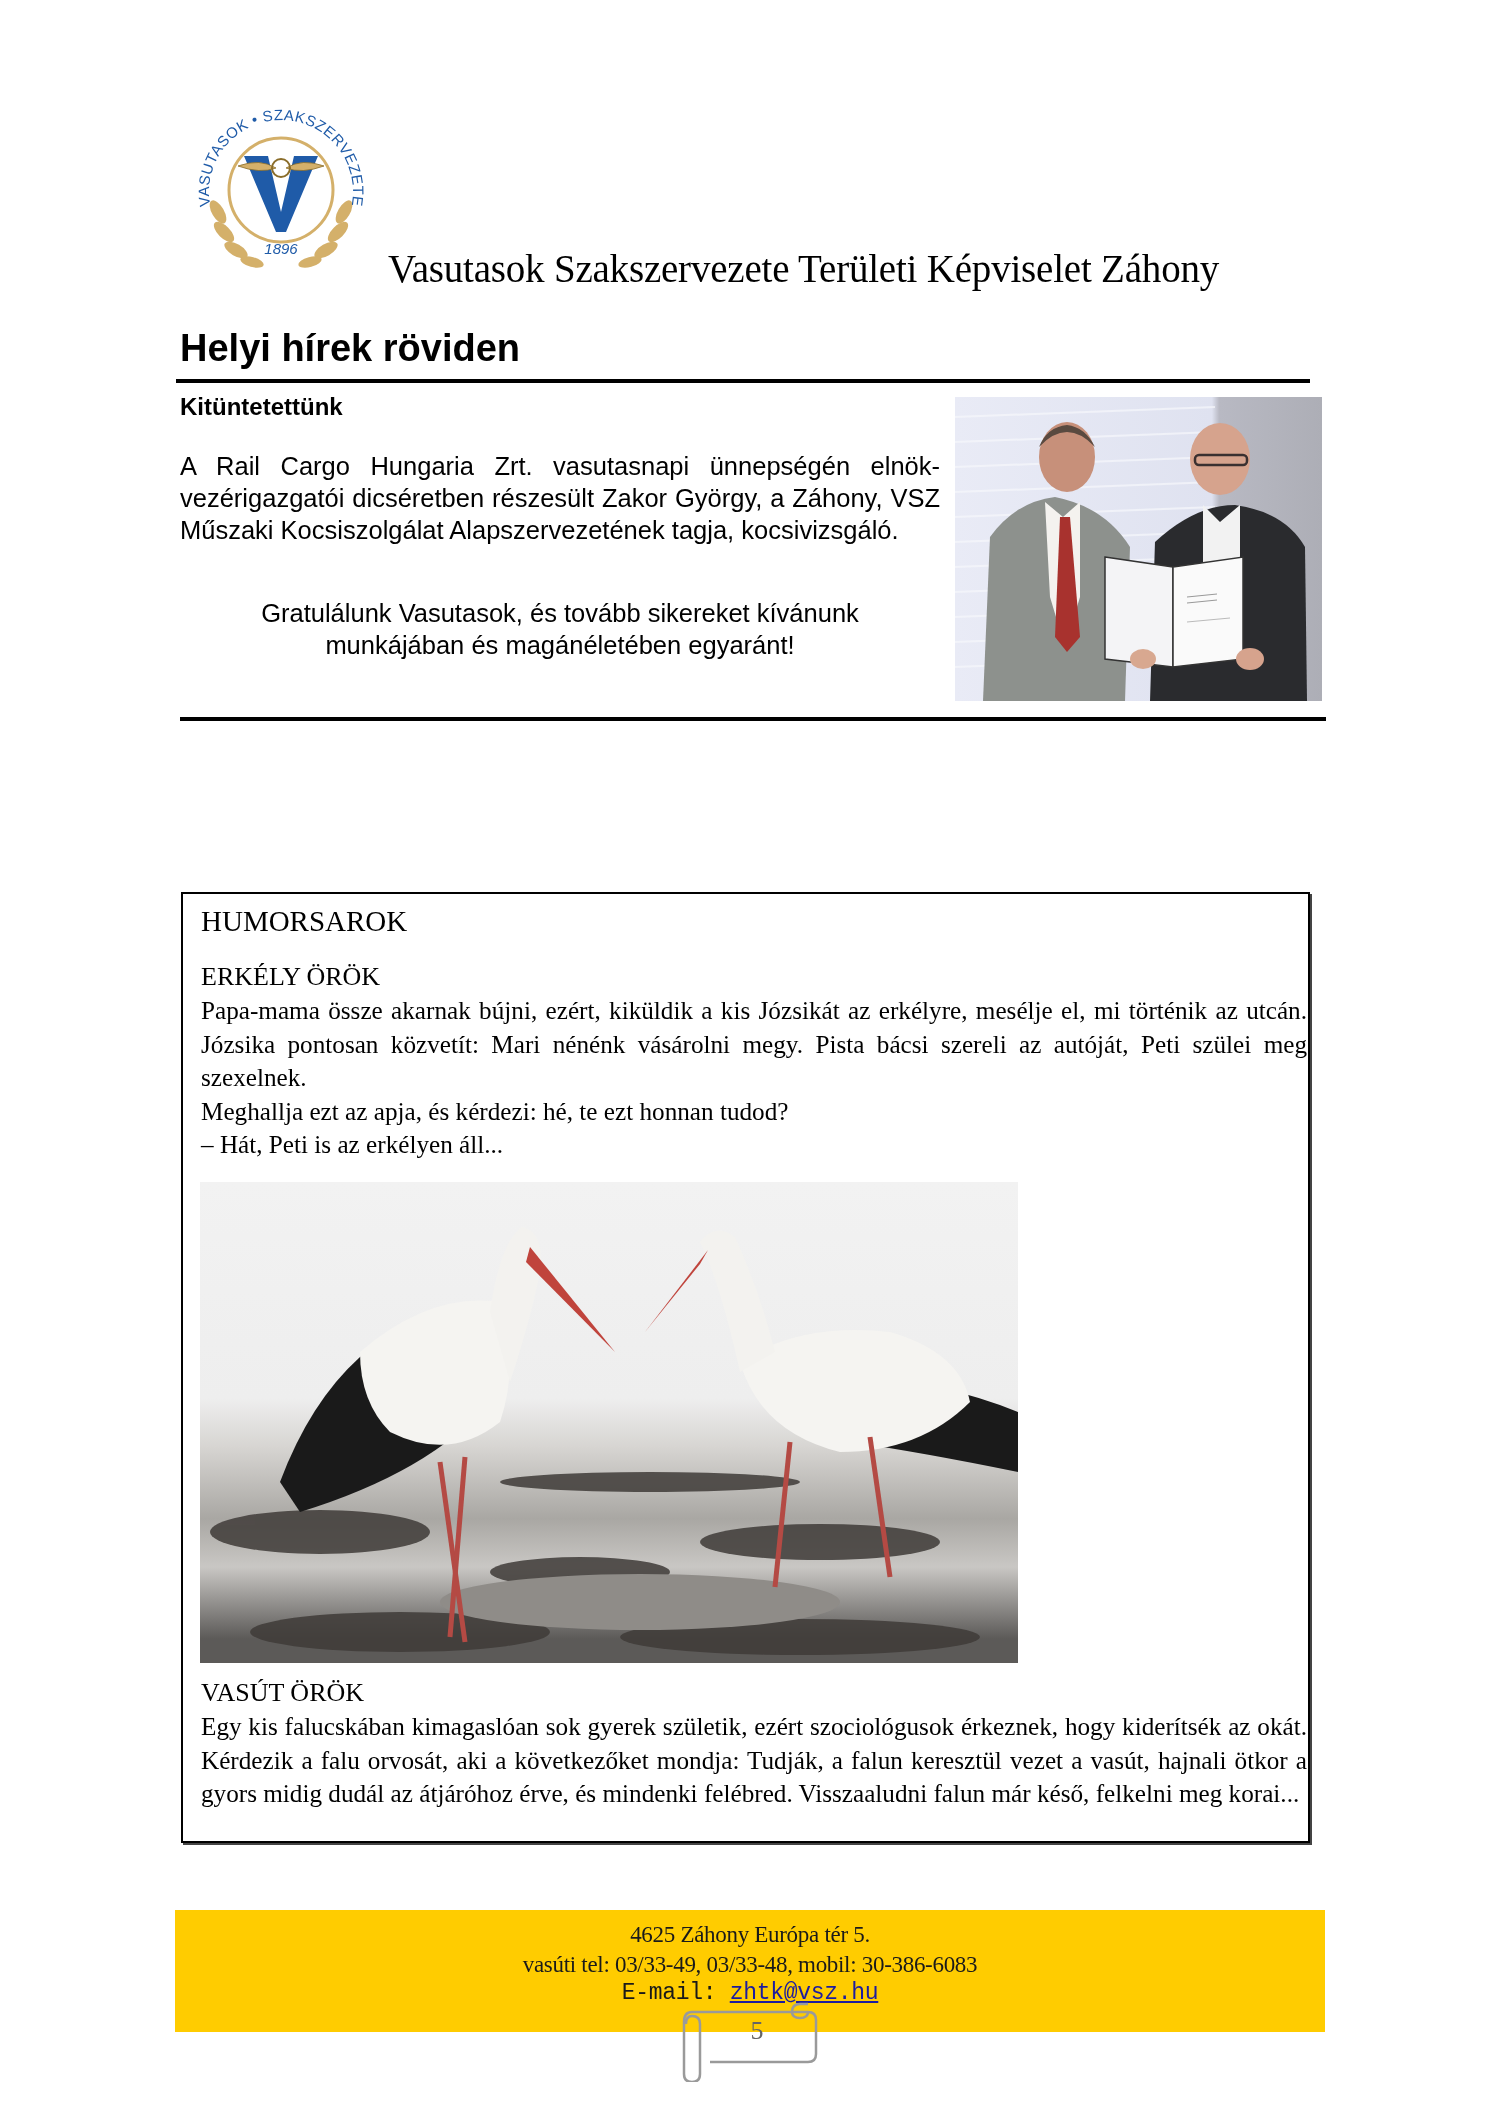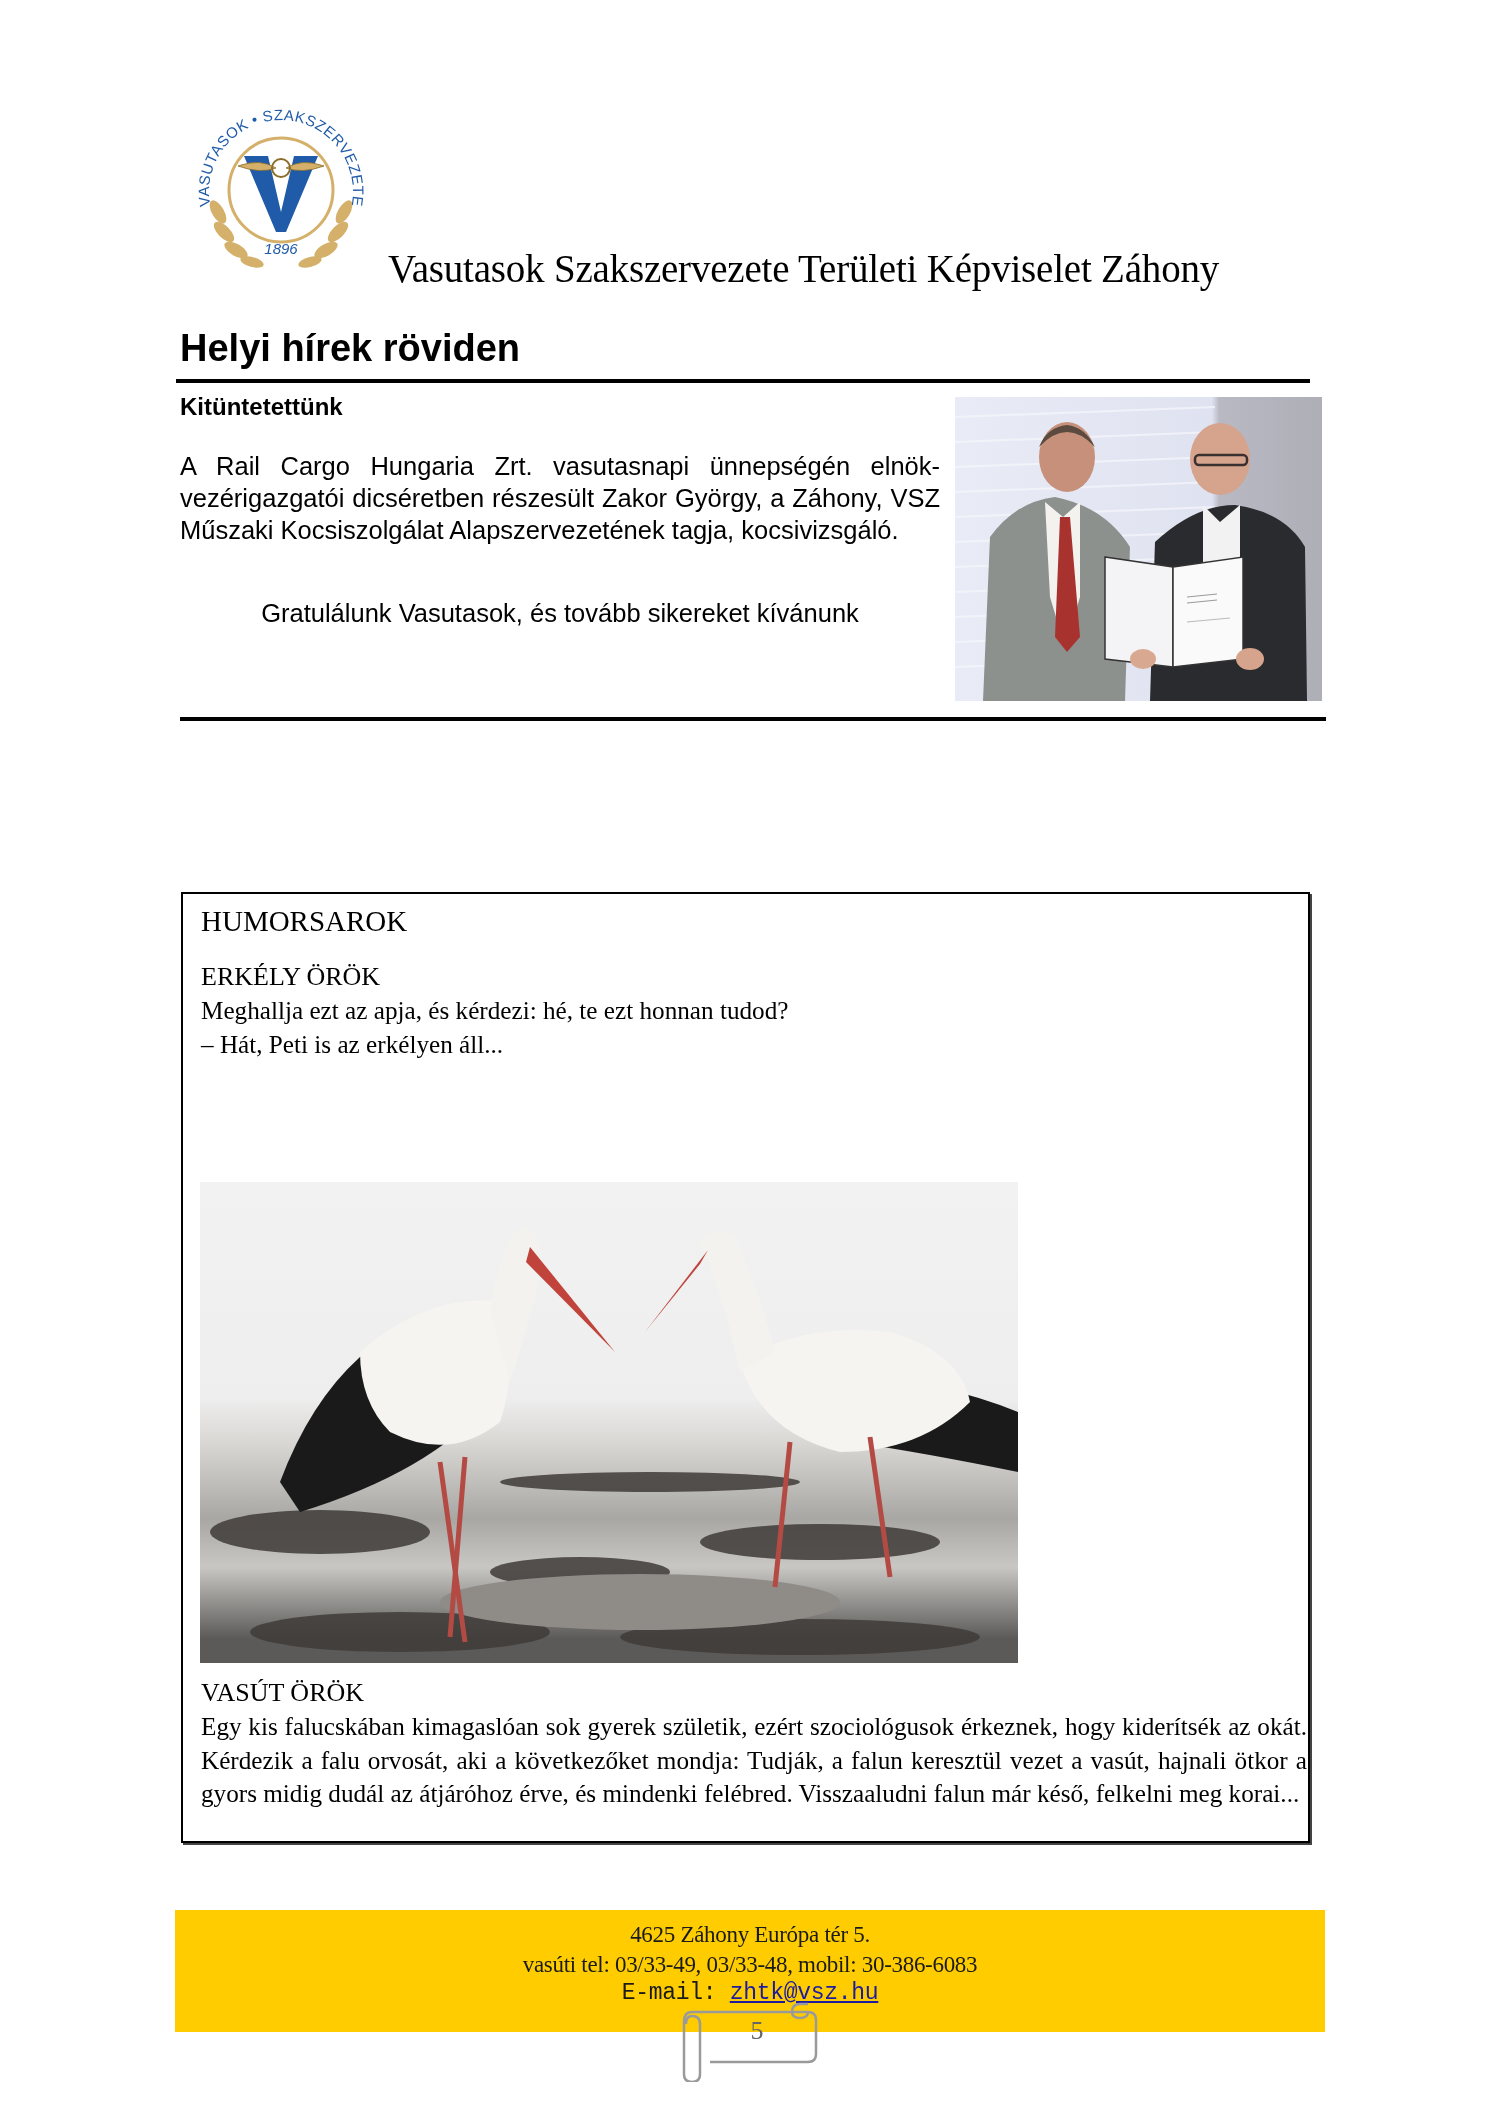--- a/index.html
+++ b/index.html
@@ -113,20 +113,21 @@
 </div>
 
 <div class="abs org-title">Vasutasok Szakszervezete Területi Képviselet Záhony</div>
 
 <div class="abs section-title">Helyi hírek röviden</div>
 <div class="abs rule rule-top"></div>
 <div class="abs subhead">Kitüntetettünk</div>
 <div class="abs news-body">A Rail Cargo Hungaria Zrt. vasutasnapi ünnepségén elnök-vezérigazgatói dicséretben részesült Zakor György, a Záhony, VSZ Műszaki Kocsiszolgálat Alapszervezetének tagja, kocsivizsgáló.</div>
 <div class="abs news-congrats">
   <div>Gratulálunk Vasutasok, és tovább sikereket kívánunk</div>
+  <div>munkájában és magánéletében egyaránt!</div>
 </div>
 
 <div class="abs photo">
   <svg width="367" height="304" viewBox="0 0 367 304">
 
     <g stroke="#f7f8fc" stroke-width="2" opacity="0.7">
       <line x1="0" y1="20" x2="260" y2="10"></line>
         <line x1="0" y1="45" x2="260" y2="35"></line>
       <line x1="0" y1="70" x2="260" y2="60"></line>
         <line x1="0" y1="95" x2="260" y2="85"></line>
@@ -160,20 +161,21 @@
   </svg>
 </div>
 
 <div class="abs rule rule-bottom"></div>
 
 <div class="abs humor-box"></div>
 <div class="abs serif humor-title">HUMORSAROK</div>
 
 <div class="abs serif joke-title jt1">ERKÉLY ÖRÖK</div>
 <div class="abs serif joke-text jb1">
+  <div>Papa-mama össze akarnak bújni, ezért, kiküldik a kis Józsikát az erkélyre, mesélje el, mi történik az utcán. Józsika pontosan közvetít: Mari nénénk vásárolni megy. Pista bácsi szereli az autóját, Peti szülei meg szexelnek.</div>
   <div>Meghallja ezt az apja, és kérdezi: hé, te ezt honnan tudod?</div>
   <div>– Hát, Peti is az erkélyen áll...</div>
 </div>
 
 <div class="abs stork-photo">
   <svg width="818" height="481" viewBox="0 0 818 481">
 
     <g fill="#3f3b38" opacity="0.85">
       <ellipse cx="120" cy="350" rx="110" ry="22"></ellipse>
       <ellipse cx="380" cy="390" rx="90" ry="15"></ellipse>

